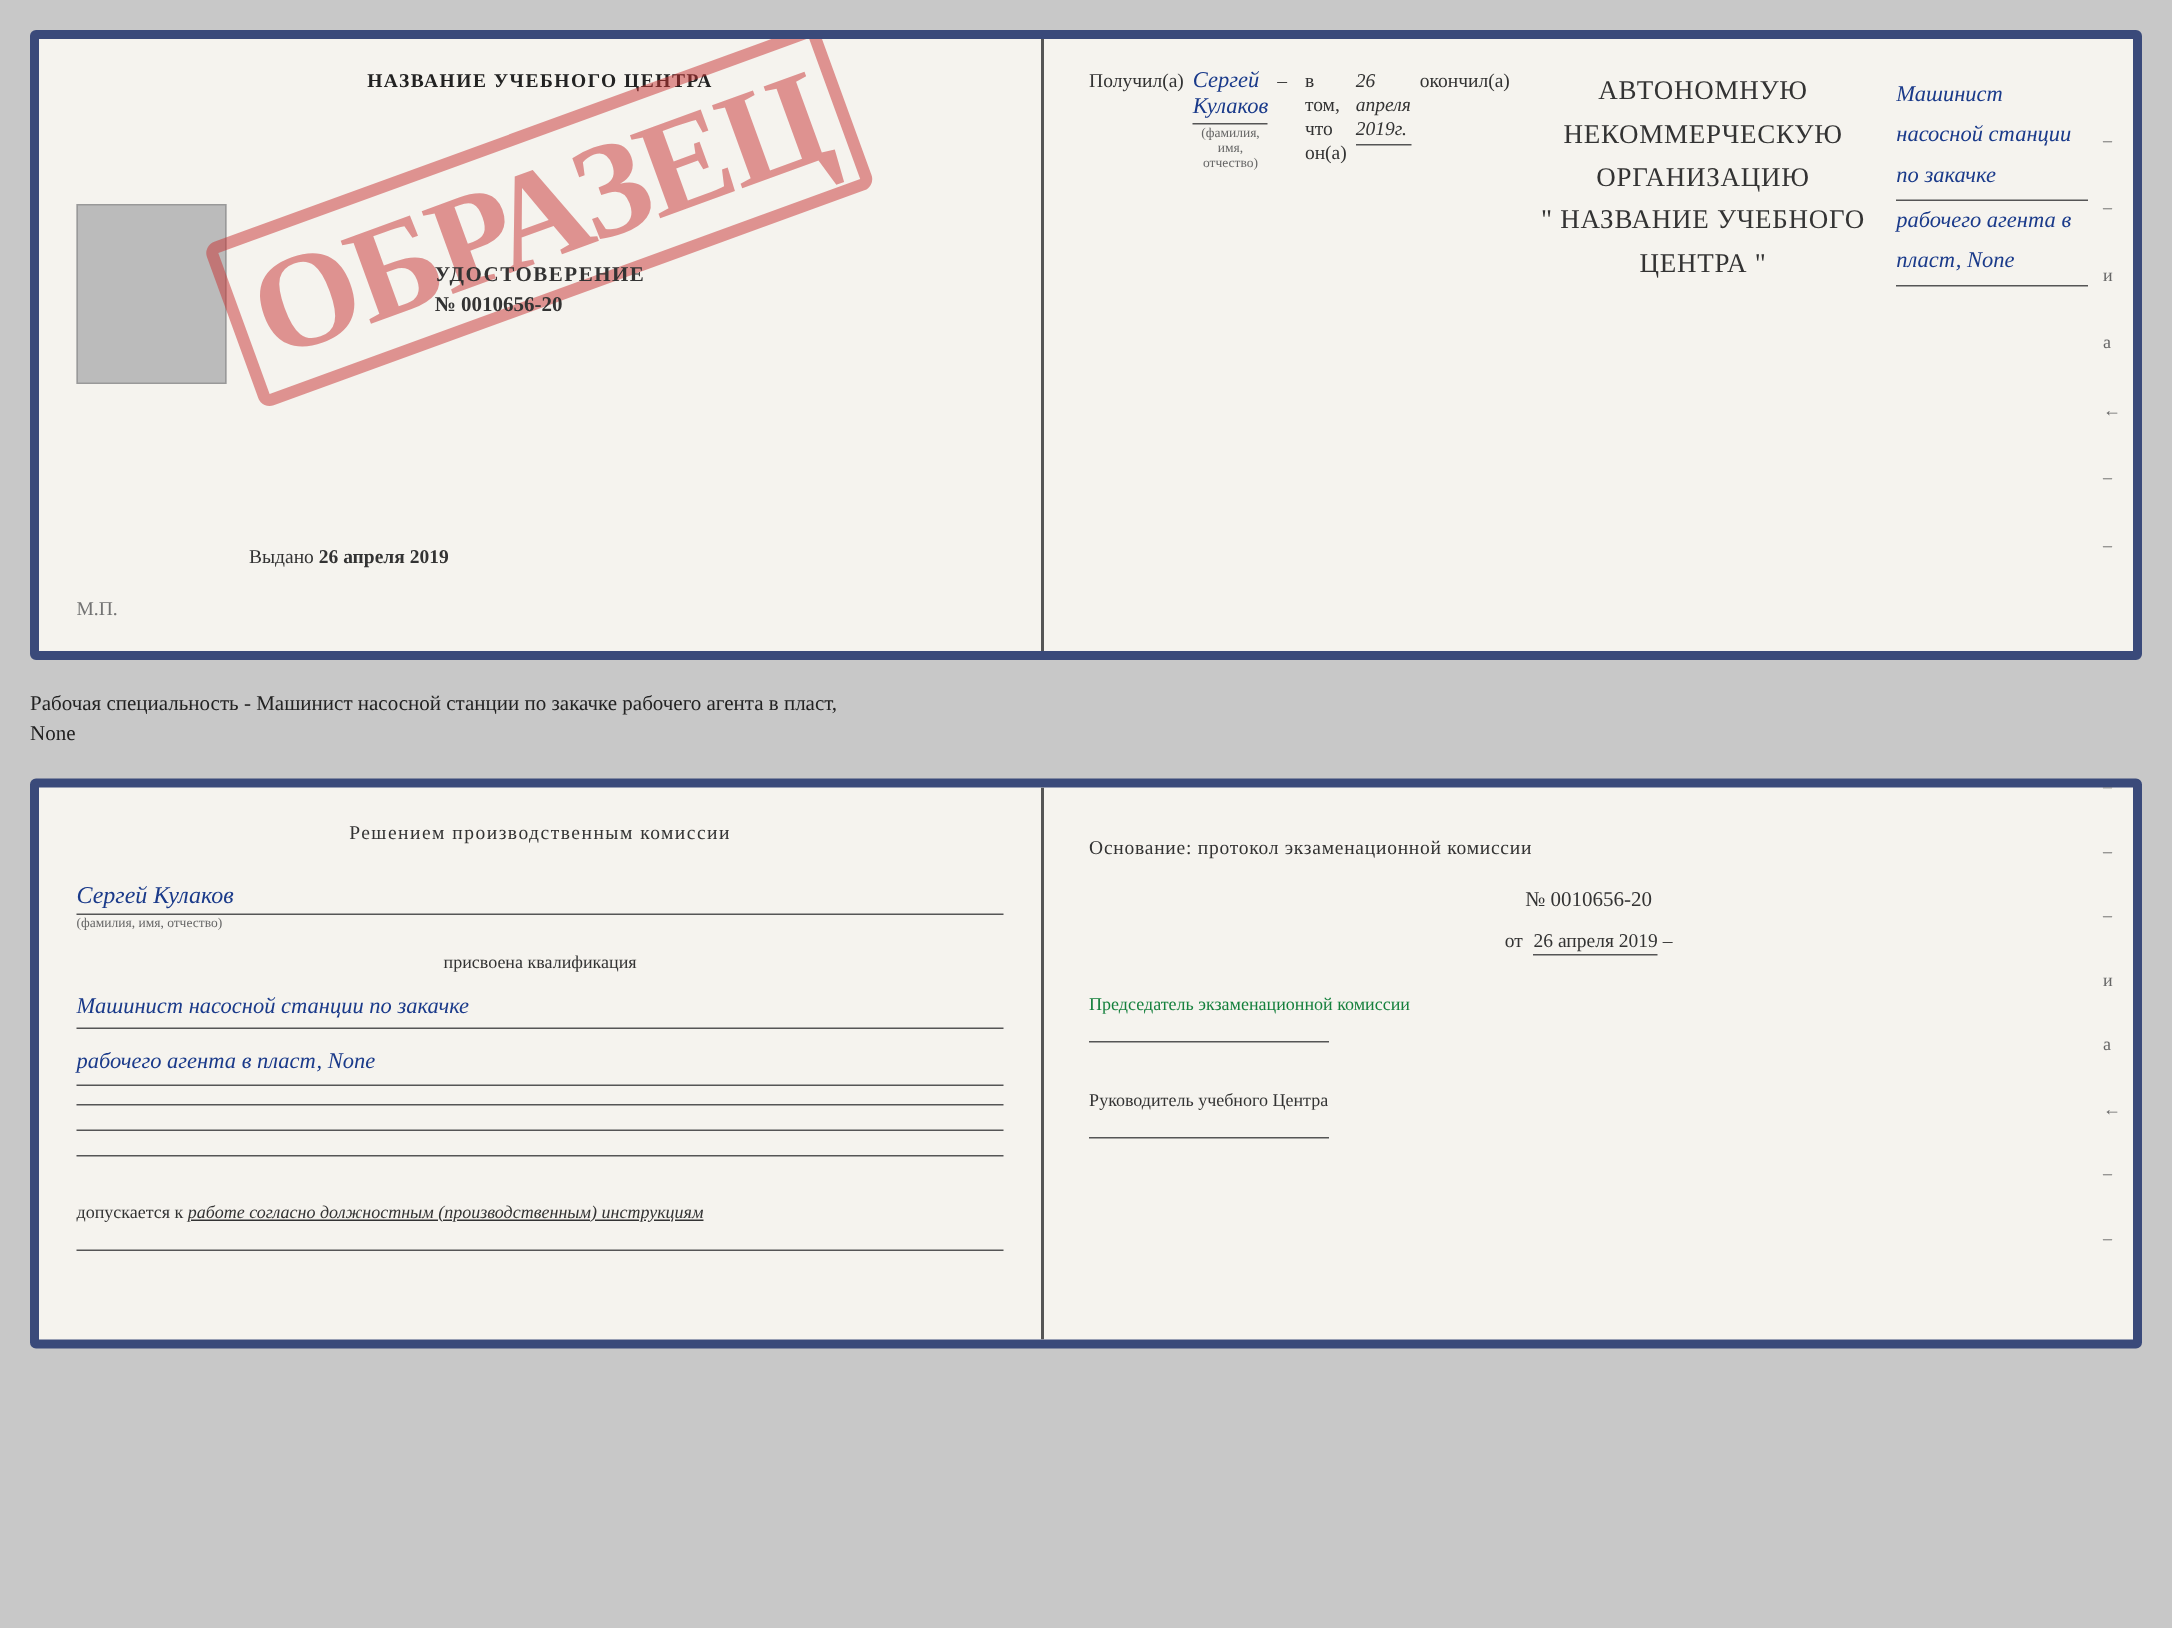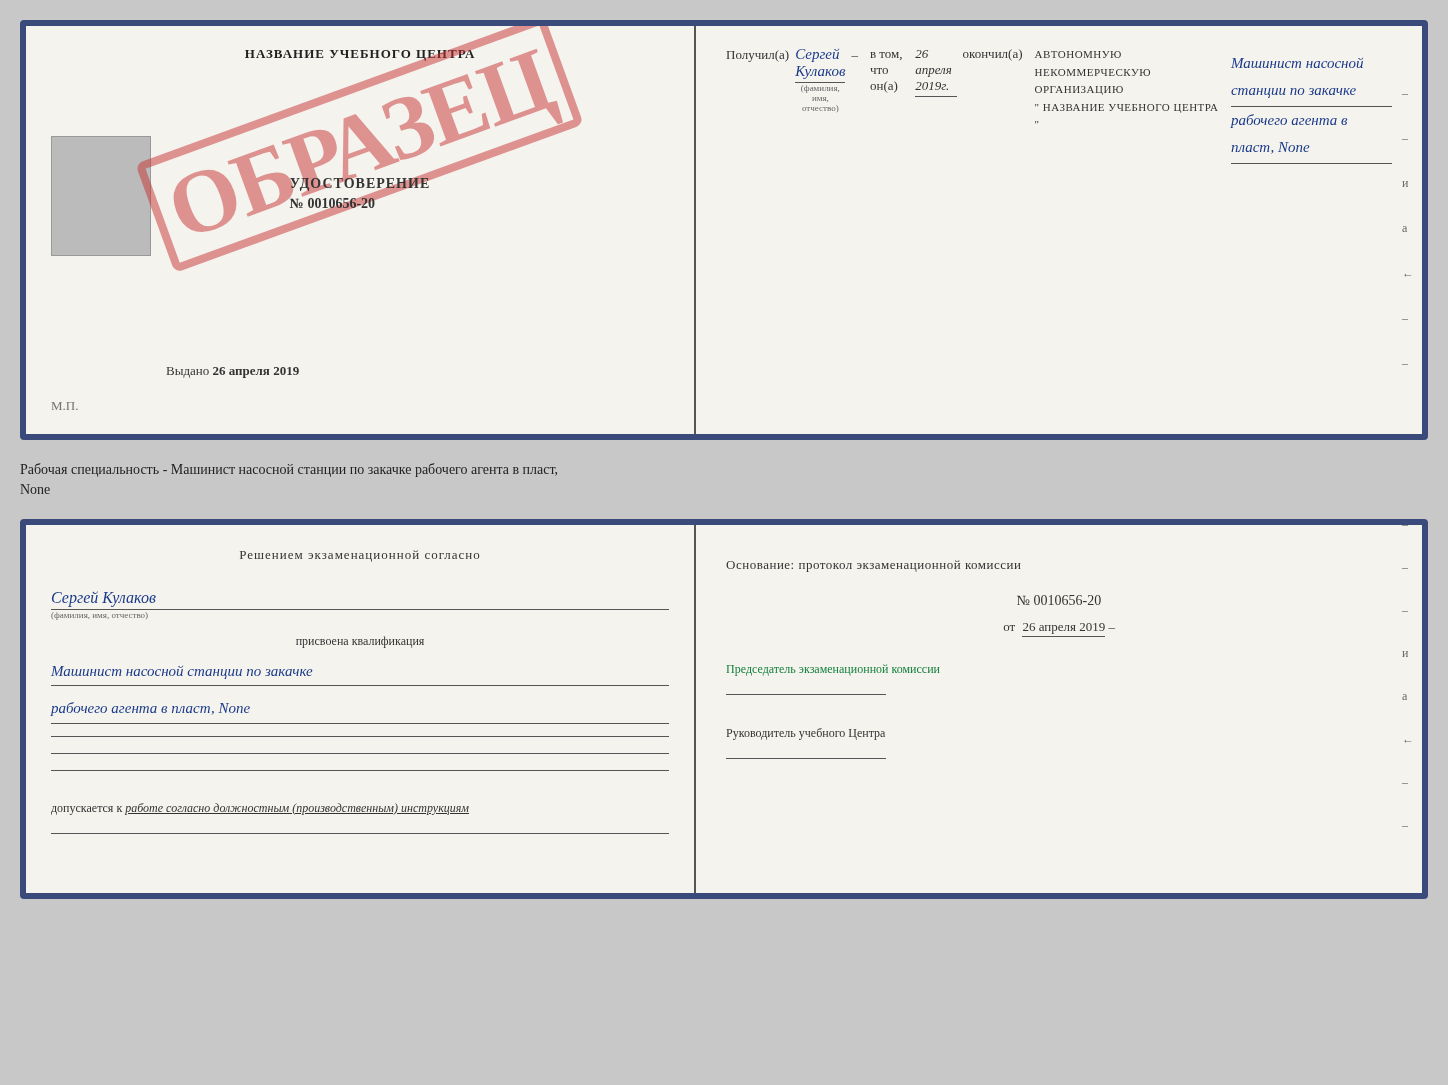--- a/index.html
+++ b/index.html
@@ -165,22 +165,22 @@
     }
 
     .date-value {
       font-style: italic;
       border-bottom: 1px solid #555;
       padding-bottom: 2px;
       font-size: 13px;
     }
 
     .org-block {
-      font-size: 11px;
-      text-align: left;
+      font-size: 18px;
+      text-align: center;
       text-transform: uppercase;
       letter-spacing: 0.5px;
       line-height: 1.6;
       color: #333;
       border-top: none;
     }
 
     .profession-block {
       margin-top: 4px;
     }
@@ -422,21 +422,21 @@
   </div>
 
   <div class="subtitle-text">
     <span>Рабочая специальность - Машинист насосной станции по закачке рабочего агента в пласт,</span><br>
     <span>None</span>
   </div>
 
   <div class="document-bottom">
 
     <div class="doc-bottom-left">
-      <div class="commission-title">Решением экзаменационной согласно</div>
+      <div class="commission-title">Решением производственным комиссии</div>
 
       <div style="display:flex; flex-direction:column; margin-top: 8px;">
         <span class="person-name-bottom">Сергей Кулаков</span>
         <span class="family-sublabel">(фамилия, имя, отчество)</span>
       </div>
 
       <div class="prisvoena-label">присвоена квалификация</div>
 
       <div class="qualification-value">Машинист насосной станции по закачке</div>
       <div class="qualification-value">рабочего агента в пласт, None</div>

